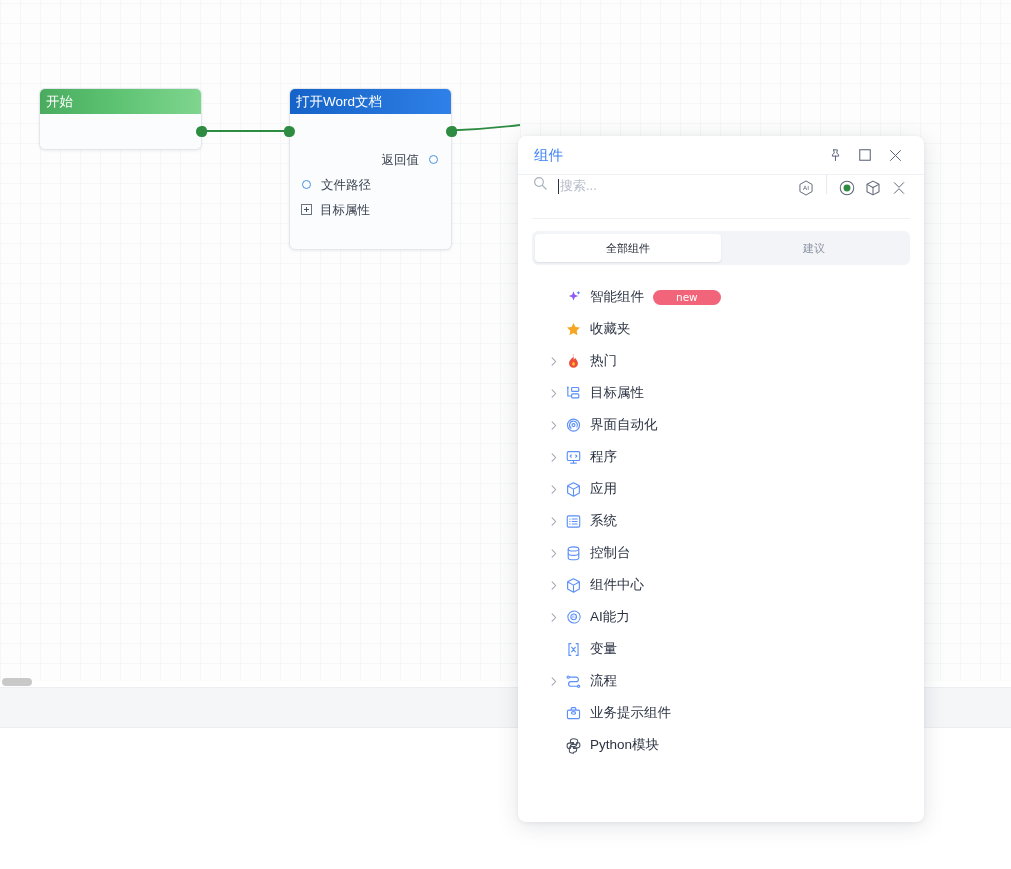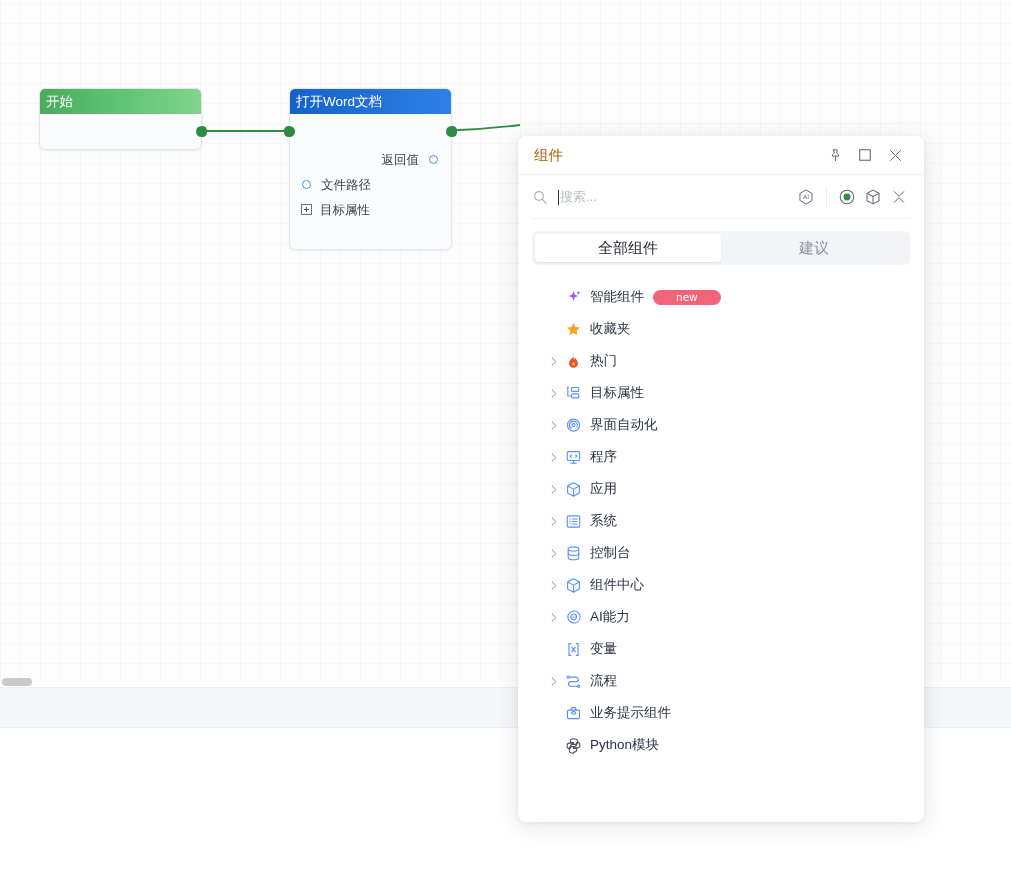--- a/index.html
+++ b/index.html
@@ -164,35 +164,35 @@
   #panel-header {
     position: relative;
     height: 38px;
     border-bottom: 1px solid #eef0f3;
     display: flex;
     align-items: center;
     padding: 0 14px 0 16px;
   }
   #panel-title {
     font-size: 14.5px;
-    color: #a16207;
+    color: #3b82f6;
     flex: 1;
   }
   .hdr-btn {
     width: 30px; height: 28px;
     display: flex;
     align-items: center;
     justify-content: center;
     color: #5b6478;
   }
   
   #search-row {
     height: 44px;
     display: flex;
-    align-items: center;
+    align-items: flex-start;
     padding: 0 12px 0 14px;
     position: relative;
   }
   #search-row::after {
     content: "";
     position: absolute;
     left: 14px; right: 14px; bottom: 0;
     height: 1px;
     background: #eef0f3;
   }
@@ -235,21 +235,21 @@
     border-radius: 6px;
     display: flex;
     padding: 3px;
     box-sizing: border-box;
   }
   .tab {
     flex: 1;
     display: flex;
     align-items: center;
     justify-content: center;
-    font-size: 15px;
+    font-size: 11px;
     border-radius: 4px;
     color: #8a92a1;
   }
   .tab.active {
     background: #ffffff;
     color: #1f2430;
     box-shadow: 0 1px 2px rgba(40,50,70,.10);
   }
 
   

